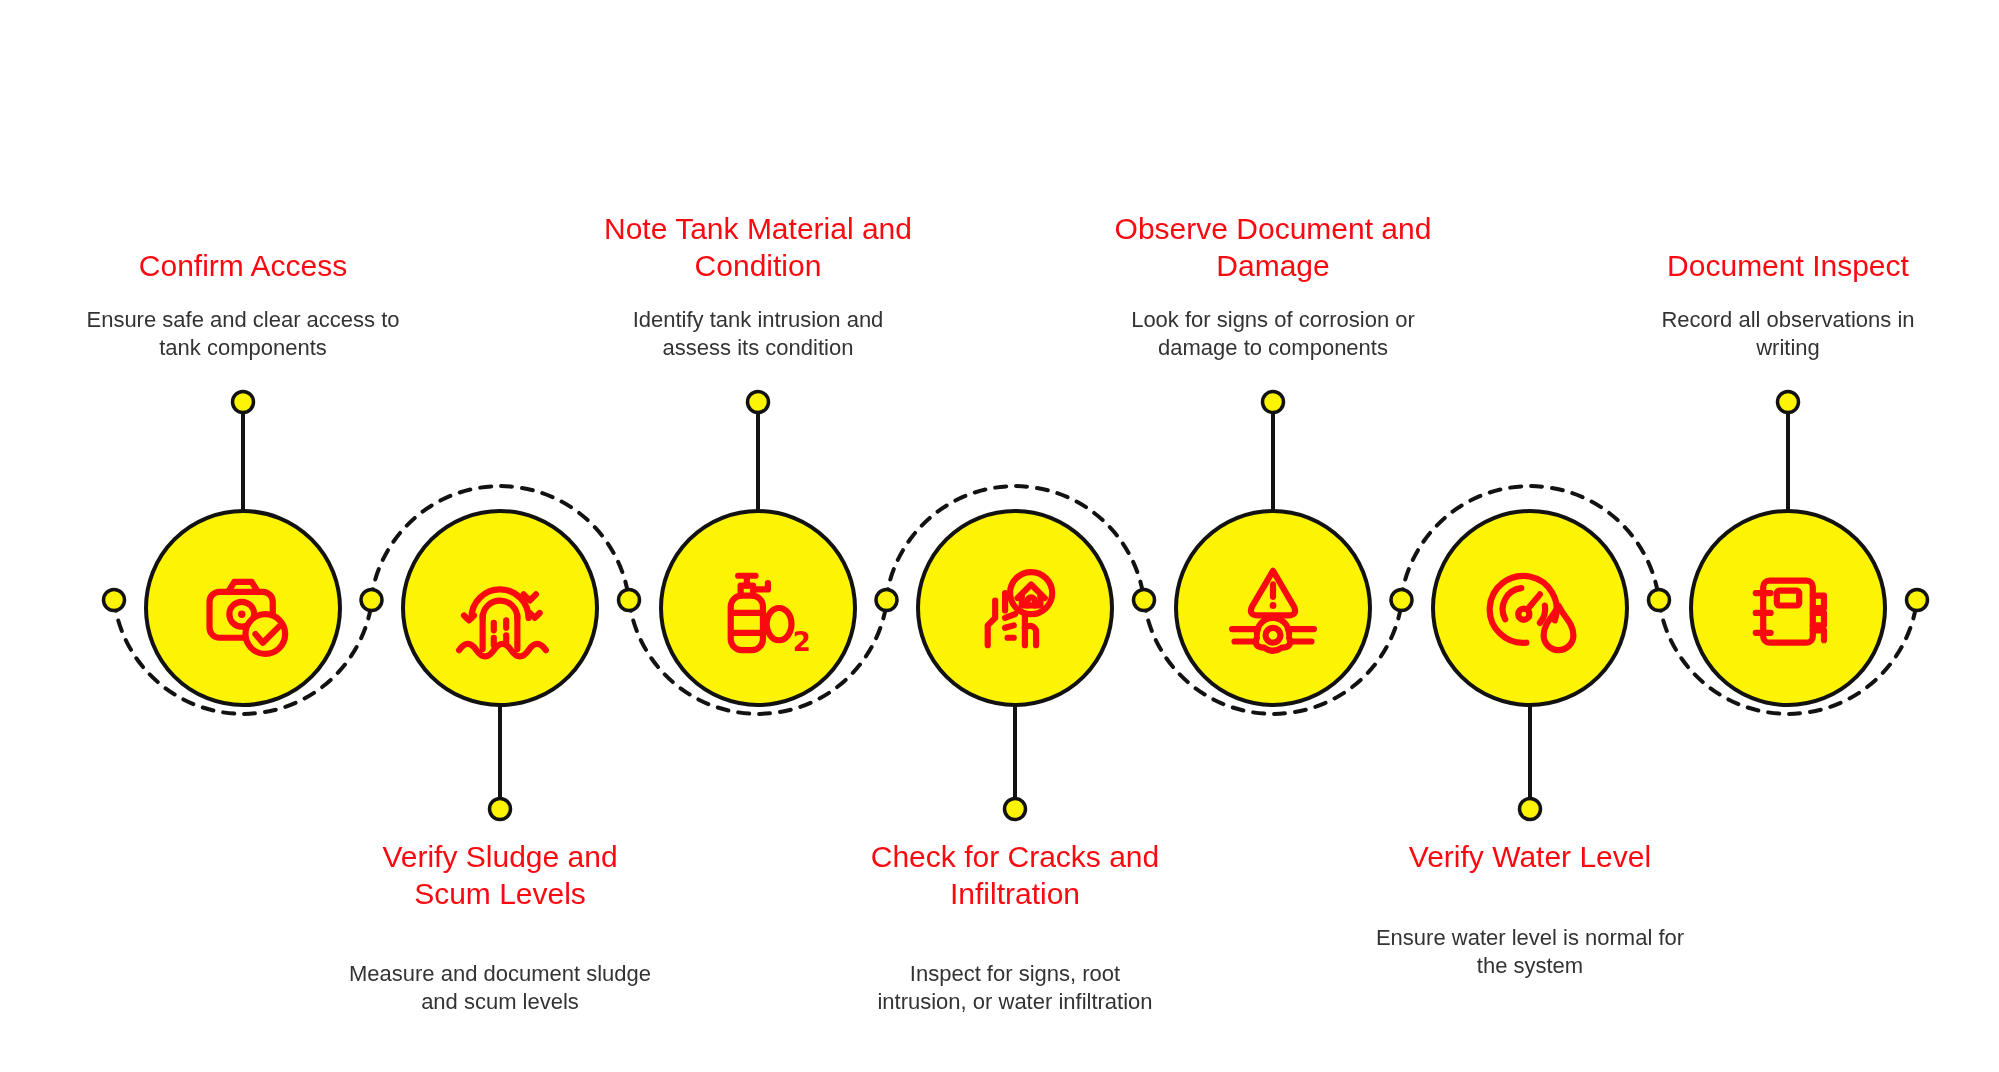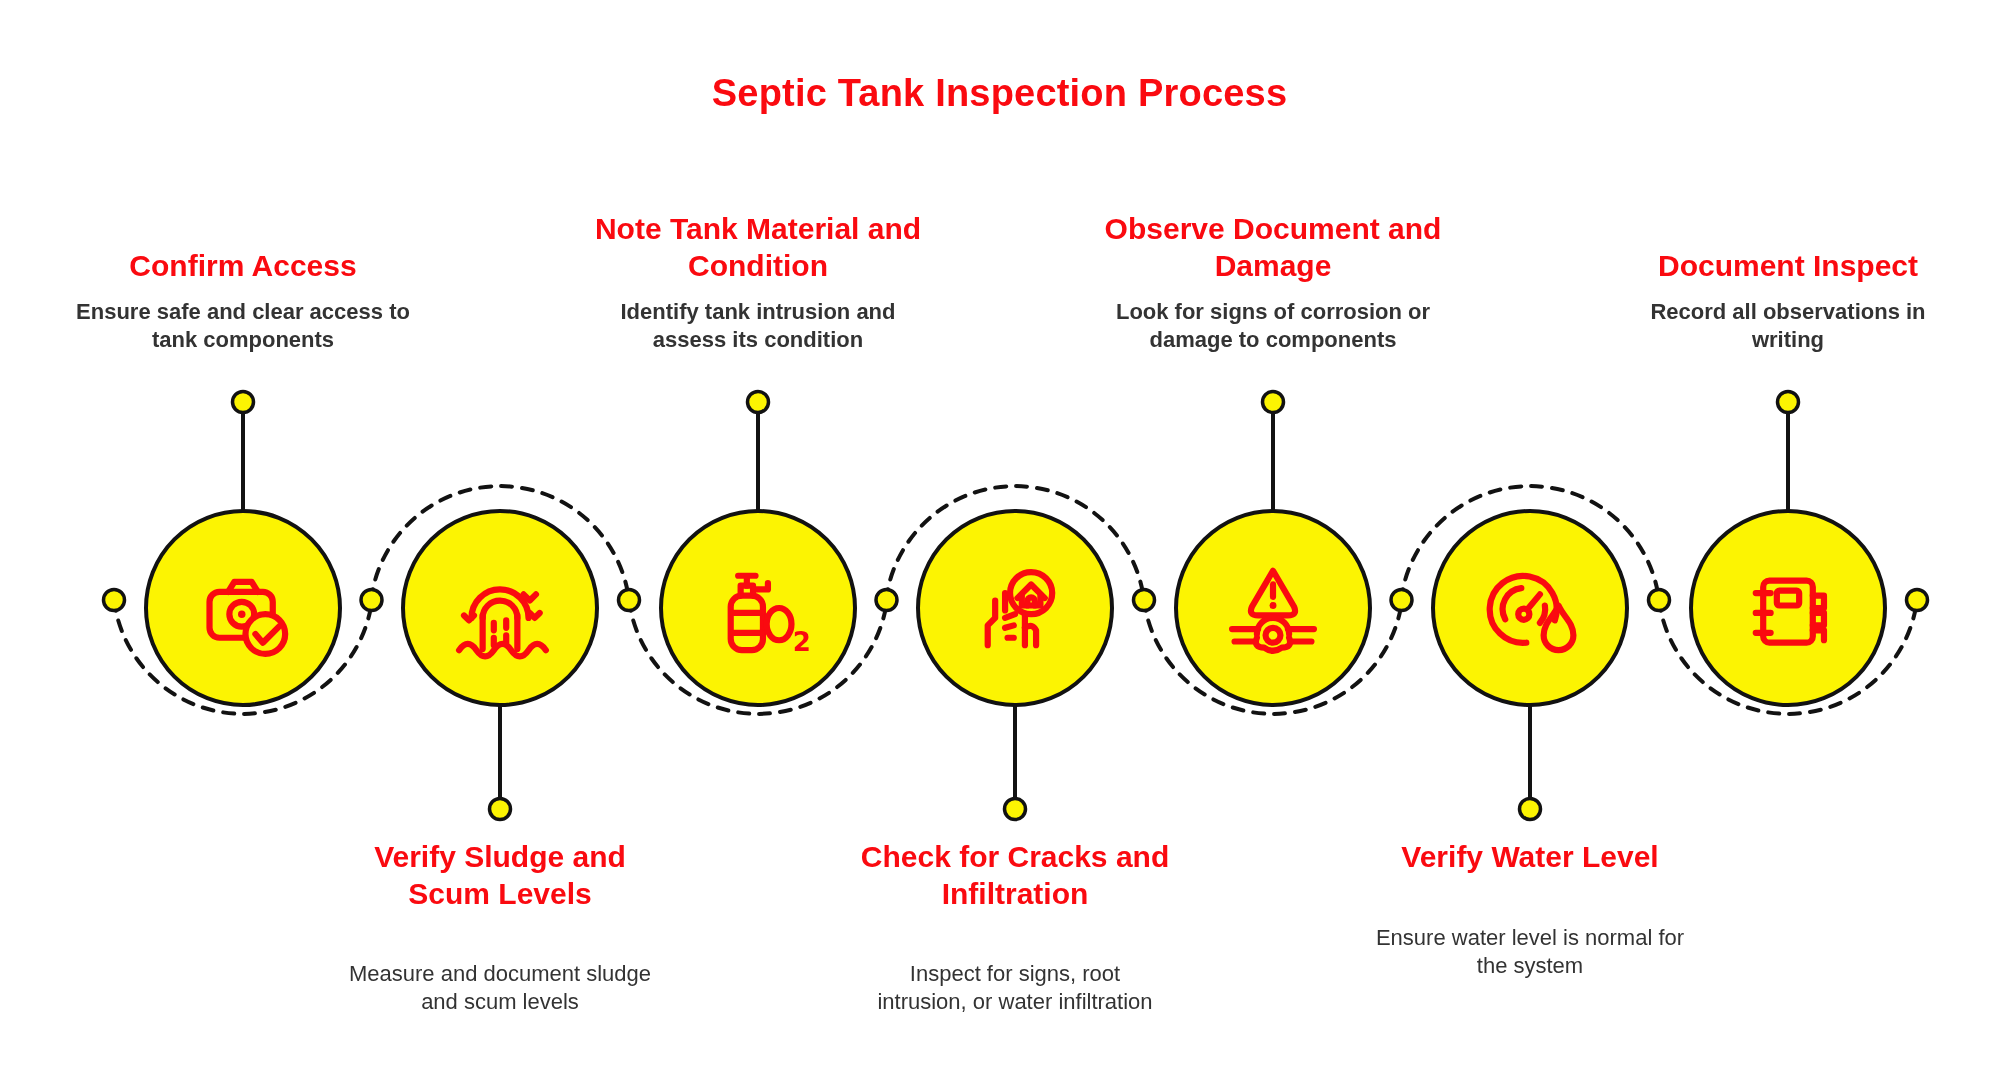--- a/index.html
+++ b/index.html
@@ -15,42 +15,41 @@
   .step{position:absolute;top:0;width:0;z-index:1;}
   .big-circle{
     position:absolute;left:-99px;top:509px;width:198px;height:198px;box-sizing:border-box;
     background:#fcf402;border:4px solid #121212;border-radius:50%;
     display:flex;align-items:center;justify-content:center;
   }
   .icon-wrap{width:124px;height:124px;display:flex;align-items:center;justify-content:center;}
   .icon-wrap svg{width:124px;height:124px;}
   .step-title{
     position:absolute;left:-178px;width:356px;text-align:center;
-    font-size:30px;line-height:37px;font-weight:bold;color:#fa0a10;white-space:pre-line;
+    font-size:30px;line-height:37px;font-weight:normal;color:#fa0a10;white-space:pre-line;
   }
   .step-desc{
     position:absolute;left:-178px;width:356px;text-align:center;
     font-size:22px;line-height:28px;color:#333333;white-space:pre-line;
   }
   .t-top .step-title{top:210px;height:74px;display:flex;flex-direction:column;justify-content:flex-end;align-items:center;}
-  .t-top .step-desc{top:298px;font-weight:bold;}
+  .t-top .step-desc{top:306px;}
   .t-bottom .step-title{top:838px;}
   .t-bottom.two-line .step-desc{top:960px;}
   .t-bottom.one-line .step-desc{top:889px;margin-top:35px;}
   .ico{stroke:#fa0a10;stroke-width:5;fill:none;stroke-linecap:round;stroke-linejoin:round;}
   .ico-fill{fill:#fa0a10;stroke:none;}
   .ico-mask{fill:#fcf402;stroke:#fa0a10;stroke-width:5;}
   .ico-text{font-family:"DejaVu Sans", sans-serif;font-weight:bold;font-size:21px;}
 </style>
 </head>
 <body>
 
 <div class="canvas">
 
-  <div class="title">Septic Tank Inspection Process</div>
 
   <svg class="connector-layer" width="1999" height="1072" viewBox="0 0 1999 1072">
     <g stroke="#121212" stroke-width="4" fill="none" stroke-linecap="round" stroke-dasharray="11 10">
       <path d="M114 600 A130 130 0 0 0 372 600"></path>
       <path d="M371 600 A130 130 0 0 1 629 600"></path>
       <path d="M629 600 A130 130 0 0 0 887 600"></path>
       <path d="M886 600 A130 130 0 0 1 1144 600"></path>
       <path d="M1144 600 A130 130 0 0 0 1402 600"></path>
       <path d="M1401 600 A130 130 0 0 1 1659 600"></path>
       <path d="M1659 600 A130 130 0 0 0 1917 600"></path>

